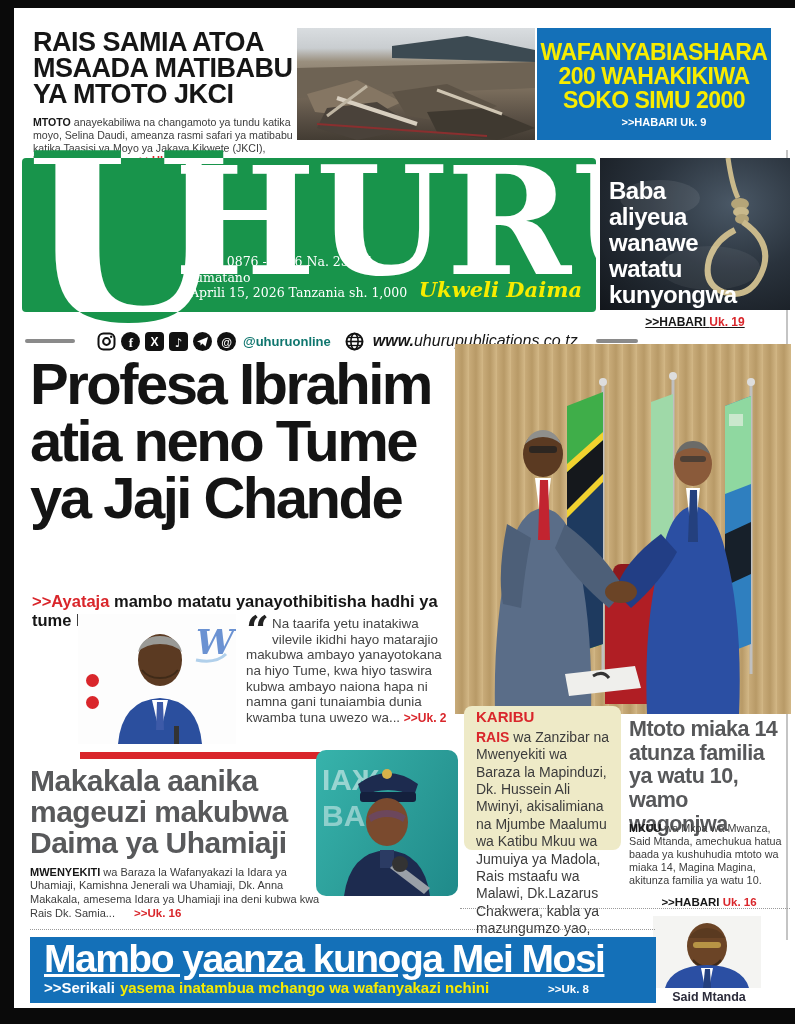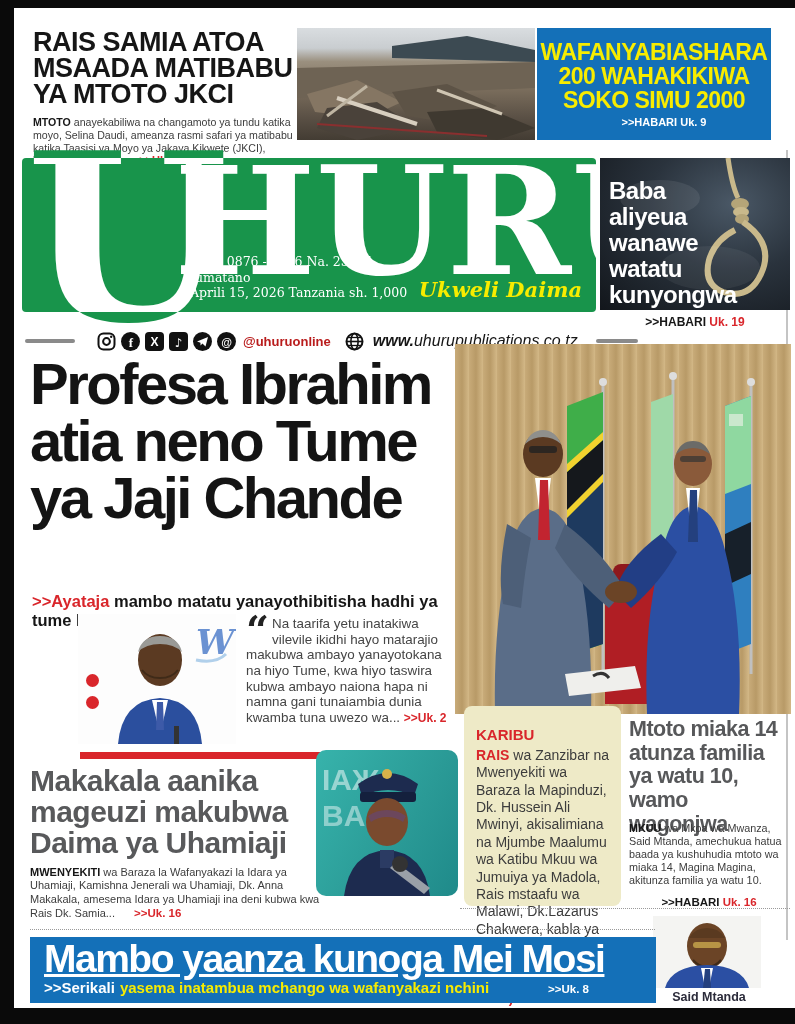--- a/index.html
+++ b/index.html
@@ -41,29 +41,29 @@
   .mast-issn { position:absolute; left:168px; top:96px; width:240px; text-align:left; color:#fff;
     font-family:"DejaVu Serif", serif; font-size:12.5px; line-height:1.25; z-index:3; }
   .mast-slogan { position:absolute; right:14px; bottom:10px; color:#f8ec00; font-family:"DejaVu Serif", serif;
     font-style:italic; font-weight:bold; font-size:21px; z-index:3; }
 
   
   .hang-box { position:absolute; left:600px; top:158px; width:190px; height:152px; overflow:hidden;
     background:radial-gradient(ellipse at 70% 30%, #4a5866 0%, #2a333d 45%, #12161b 100%); }
   .hang-box svg { position:absolute; right:0; top:0; }
   .hang-head { position:absolute; left:9px; top:20px; color:#fff; font-weight:800; font-size:24px; line-height:1.08; letter-spacing:-0.5px; z-index:2; }
-  .hang-ref { position:absolute; left:600px; top:315px; width:190px; text-align:center; font-size:12px; font-weight:800; color:#161616; }
+  .hang-ref { position:absolute; left:600px; top:315px; width:190px; text-align:center; font-size:12px; font-weight:800; color:#161616;text-decoration:underline; }
 
   
   .social-bar { position:absolute; left:25px; top:328px; width:745px; height:26px; display:flex; align-items:center; }
   .dash { height:4px; background:#8a8a8a; border-radius:2px; }
   .dash.l { width:50px; margin-right:22px; }
   .dash.r { width:42px; margin-left:18px; }
   .sicon { width:19px; height:19px; margin-right:5px; display:inline-flex; align-items:center; justify-content:center; }
-  .handle { font-weight:800; font-size:13px; color:#b91c1c; margin:0 14px 0 2px; }
+  .handle { font-weight:800; font-size:13px; color:#0f766e; margin:0 14px 0 2px; }
   .site { font-size:16px; color:#161616; font-style:italic; margin-left:4px; }
   .site .www { font-weight:800; }
 
   
   .main-head { position:absolute; left:30px; top:356px; width:430px; color:#141414;
     font-weight:900; font-size:58px; line-height:0.98; letter-spacing:-2.5px; }
   .main-sub { position:absolute; left:32px; top:592px; width:430px; font-size:16.5px; font-weight:800; color:#161616; }
 
   
   .mwinyi-photo { position:absolute; left:78px; top:614px; width:158px; height:130px; background:#fdfdfd; overflow:hidden; }
@@ -78,21 +78,21 @@
   .mk-photo { position:absolute; left:316px; top:750px; width:142px; height:146px; border-radius:10px; overflow:hidden;
     background:linear-gradient(120deg,#37b3ab 0%, #2a9a96 60%, #1f8a8a 100%); }
   .mk-photo svg { position:absolute; inset:0; }
 
   
   .handshake-photo { position:absolute; left:455px; top:344px; width:336px; height:370px; overflow:hidden;
     background:repeating-linear-gradient(90deg,#c8ab79 0px,#b89a67 7px,#d3b887 14px); }
   .handshake-photo svg { position:absolute; inset:0; }
 
   
-  .karibu { position:absolute; left:464px; top:706px; width:157px; height:200px; background:#eeeac7; border-radius:8px; padding:20px 10px 8px 12px; }
+  .karibu { position:absolute; left:464px; top:706px; width:157px; height:144px; background:#eeeac7; border-radius:8px; padding:2px 10px 8px 12px; }
   .karibu-title { color:#d9262b; font-weight:800; font-size:15px; margin-bottom:4px; }
   .karibu-body { font-size:14px; line-height:1.24; color:#3c3c3c; }
   .karibu-lead { color:#d9262b; font-weight:800; }
   .karibu-credit { color:#d9262b; font-weight:800; }
 
   
   .mt-head { position:absolute; left:629px; top:718px; width:162px; color:#57585a; font-weight:800; font-size:21.5px; line-height:1.1; letter-spacing:-0.5px; }
   .mt-body { position:absolute; left:629px; top:822px; width:160px; font-size:10.8px; line-height:1.2; color:#3c3c3c; }
   .mt-ref { position:absolute; left:629px; top:896px; width:160px; text-align:center; font-size:11.5px; font-weight:800; color:#161616; }
   .mtanda-photo { position:absolute; left:653px; top:916px; width:108px; height:72px; background:#f4f4f2; overflow:hidden; }

